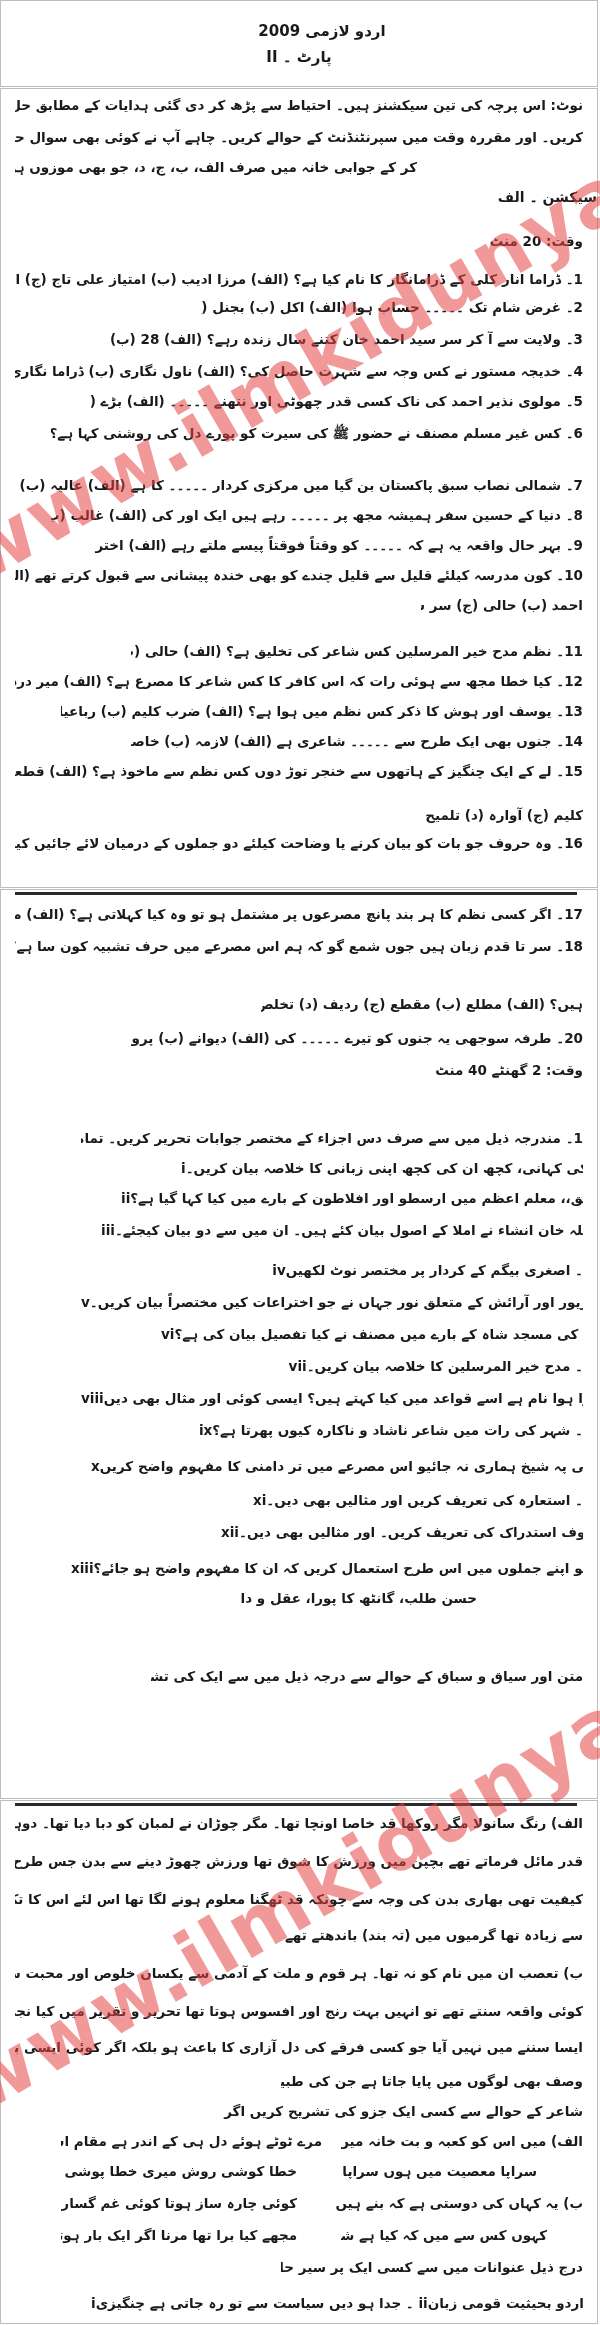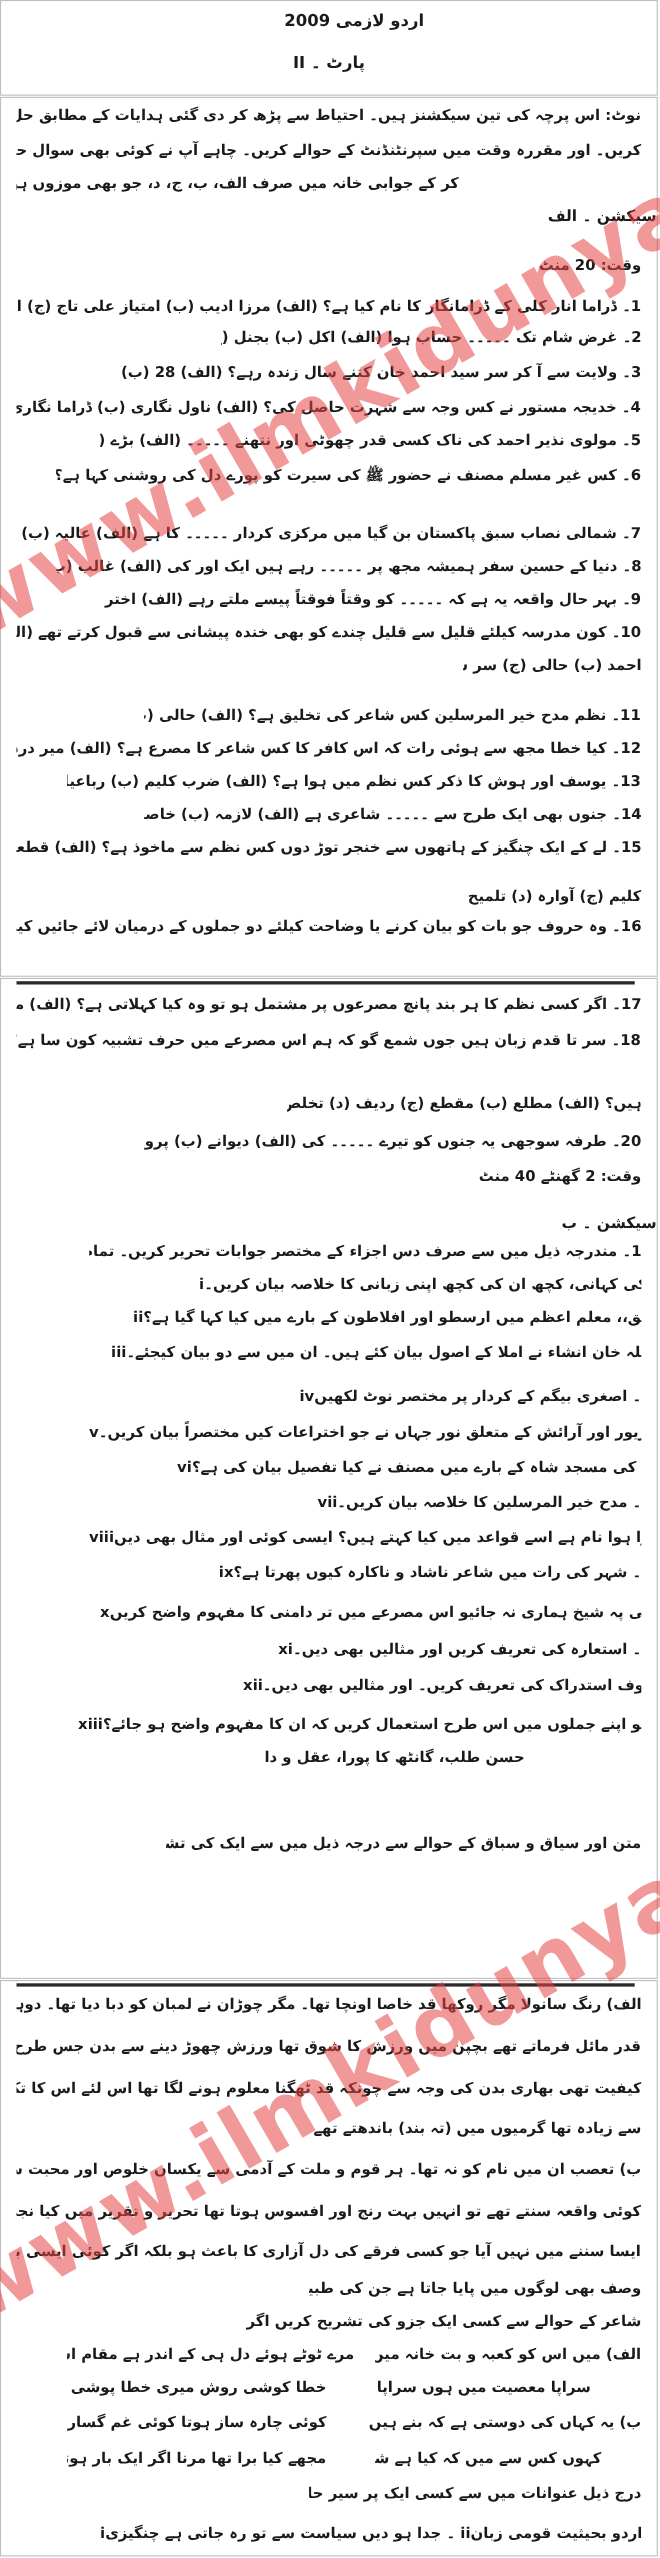--- a/index.html
+++ b/index.html
@@ -26,21 +26,21 @@
     position: absolute; color: rgba(230, 70, 70, 0.55);
     font-family: "DejaVu Sans", sans-serif; font-weight: bold;
     font-size: 78px; transform: rotate(-30deg); transform-origin: left bottom;
     white-space: nowrap; pointer-events: none; letter-spacing: 2px;
   }
 </style>
 </head>
 <body>
 
 <div class="panel" style="top:0; height:87px;">
-  <div class="line center rtl title" style="top:8px;padding-left:46px;">اردو لازمی 2009</div>
+  <div class="line center rtl title" style="top:20px;padding-left:46px;">اردو لازمی 2009</div>
   <div class="line center rtl title" style="top:46px;">پارٹ ۔ II</div>
 </div>
 
 <div class="panel" style="top:88px; height:800px;">
   <div class="line rtl" style="top:6px;">نوٹ: اس پرچہ کی تین سیکشنز ہیں۔ احتیاط سے پڑھ کر دی گئی ہدایات کے مطابق حل کریں۔ سیکشن۔ الف کے تمام سوالات حل</div>
   <div class="line rtl" style="top:38px;">کریں۔ اور مقررہ وقت میں سپرنٹنڈنٹ کے حوالے کریں۔ چاہے آپ نے کوئی بھی سوال حل نہ کیا ہو۔ درست جواب کا انتخاب</div>
   <div class="line rtl" style="top:68px; right:180px;">کر کے جوابی خانہ میں صرف الف، ب، ج، د، جو بھی موزوں ہو لکھیں۔</div>
   <div class="line center rtl heading" style="top:98px; left:100px;">سیکشن ۔ الف</div>
   <div class="line rtl" style="top:142px;">وقت: 20 منٹ</div>
 
@@ -65,21 +65,20 @@
 </div>
 
 <div class="panel" style="top:889px; height:910px;">
   <div class="rule" style="top:2px;"></div>
   <div class="line rtl" style="top:14px;">17۔ اگر کسی نظم کا ہر بند پانچ مصرعوں پر مشتمل ہو تو وہ کیا کہلاتی ہے؟ (الف) مربع (ب) مخمس (ج) مسدس (د) مثمن</div>
   <div class="line rtl" style="top:46px;">18۔ سر تا قدم زبان ہیں جوں شمع گو کہ ہم اس مصرعے میں حرف تشبیہ کون سا ہے؟ (الف) جوں (ب) گو (ج) کہ (د) تا</div>
   <div class="line rtl" style="top:104px; left:260px;">ہیں؟ (الف) مطلع (ب) مقطع (ج) ردیف (د) تخلص</div>
   <div class="line rtl" style="top:138px; left:130px;">20۔ طرفہ سوجھی یہ جنوں کو تیرے ۔۔۔۔۔ کی (الف) دیوانے (ب) پروانے (ج) بیگانے (د) انجانے</div>
   <div class="line rtl" style="top:170px; left:380px;">وقت: 2 گھنٹے 40 منٹ</div>
 
-  <div class="line center rtl heading" style="top:212px; left:130px;">سیکشن ۔ ب</div>
   <div class="line rtl" style="top:238px; left:80px;">1۔ مندرجہ ذیل میں سے صرف دس اجزاء کے مختصر جوابات تحریر کریں۔ تمام اجزاء کے نمبر برابر ہیں۔</div>
   <div class="line rtl" style="top:268px; left:180px;">i۔ نذیر احمد کی کہانی، کچھ ان کی کچھ اپنی زبانی کا خلاصہ بیان کریں۔</div>
   <div class="line rtl" style="top:298px; left:120px;">ii۔ سبق،، معلم اعظم میں ارسطو اور افلاطون کے بارے میں کیا کہا گیا ہے؟</div>
   <div class="line rtl" style="top:330px; left:100px;">iii۔ انشاء اللہ خان انشاء نے املا کے اصول بیان کئے ہیں۔ ان میں سے دو بیان کیجئے۔</div>
   <div class="line rtl" style="top:370px; left:260px;">iv۔ اصغری بیگم کے کردار پر مختصر نوٹ لکھیں</div>
   <div class="line rtl" style="top:402px; left:80px;">v۔ زنانہ لباس، زیور اور آرائش کے متعلق نور جہاں نے جو اختراعات کیں مختصراً بیان کریں۔</div>
   <div class="line rtl" style="top:434px; left:160px;">vi۔ اصفہان کی مسجد شاہ کے بارے میں مصنف نے کیا تفصیل بیان کی ہے؟</div>
   <div class="line rtl" style="top:466px; left:260px;">vii۔ مدح خیر المرسلین کا خلاصہ بیان کریں۔</div>
   <div class="line rtl" style="top:498px; left:80px;">viii۔ گل شیر سے، بگڑا ہوا نام ہے اسے قواعد میں کیا کہتے ہیں؟ ایسی کوئی اور مثال بھی دیں</div>
   <div class="line rtl" style="top:530px; left:180px;">ix۔ شہر کی رات میں شاعر ناشاد و ناکارہ کیوں پھرتا ہے؟</div>

